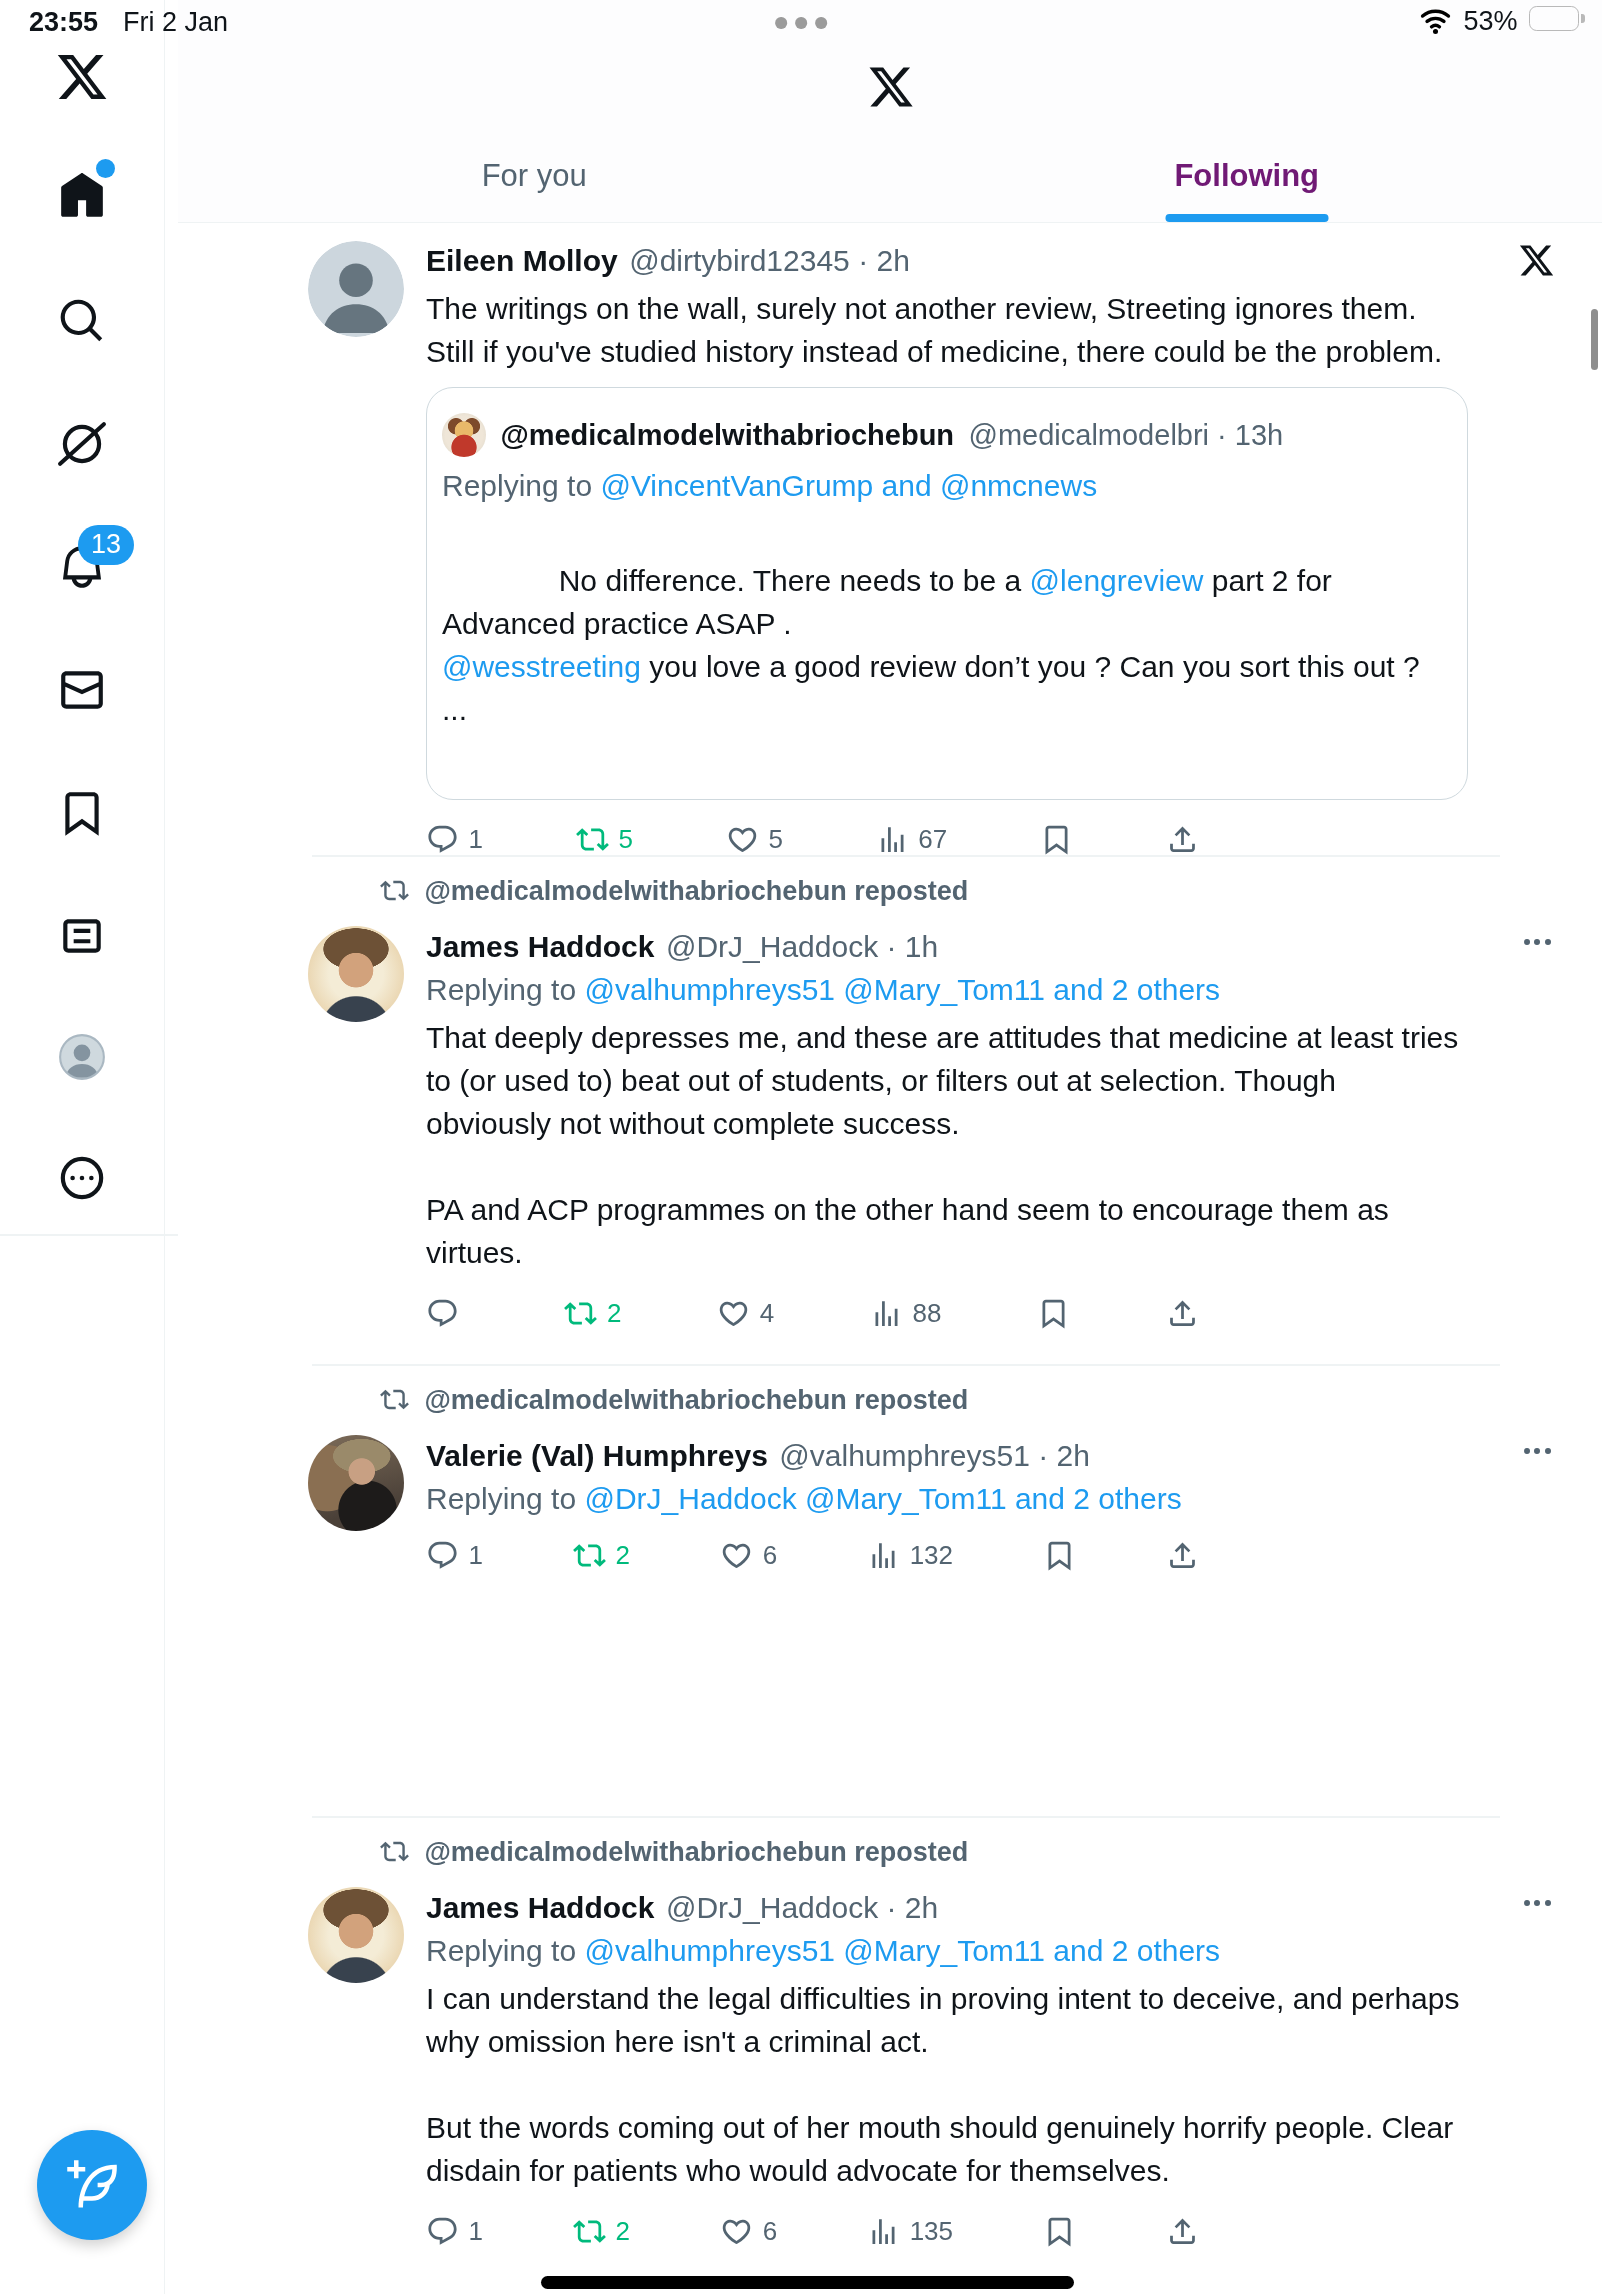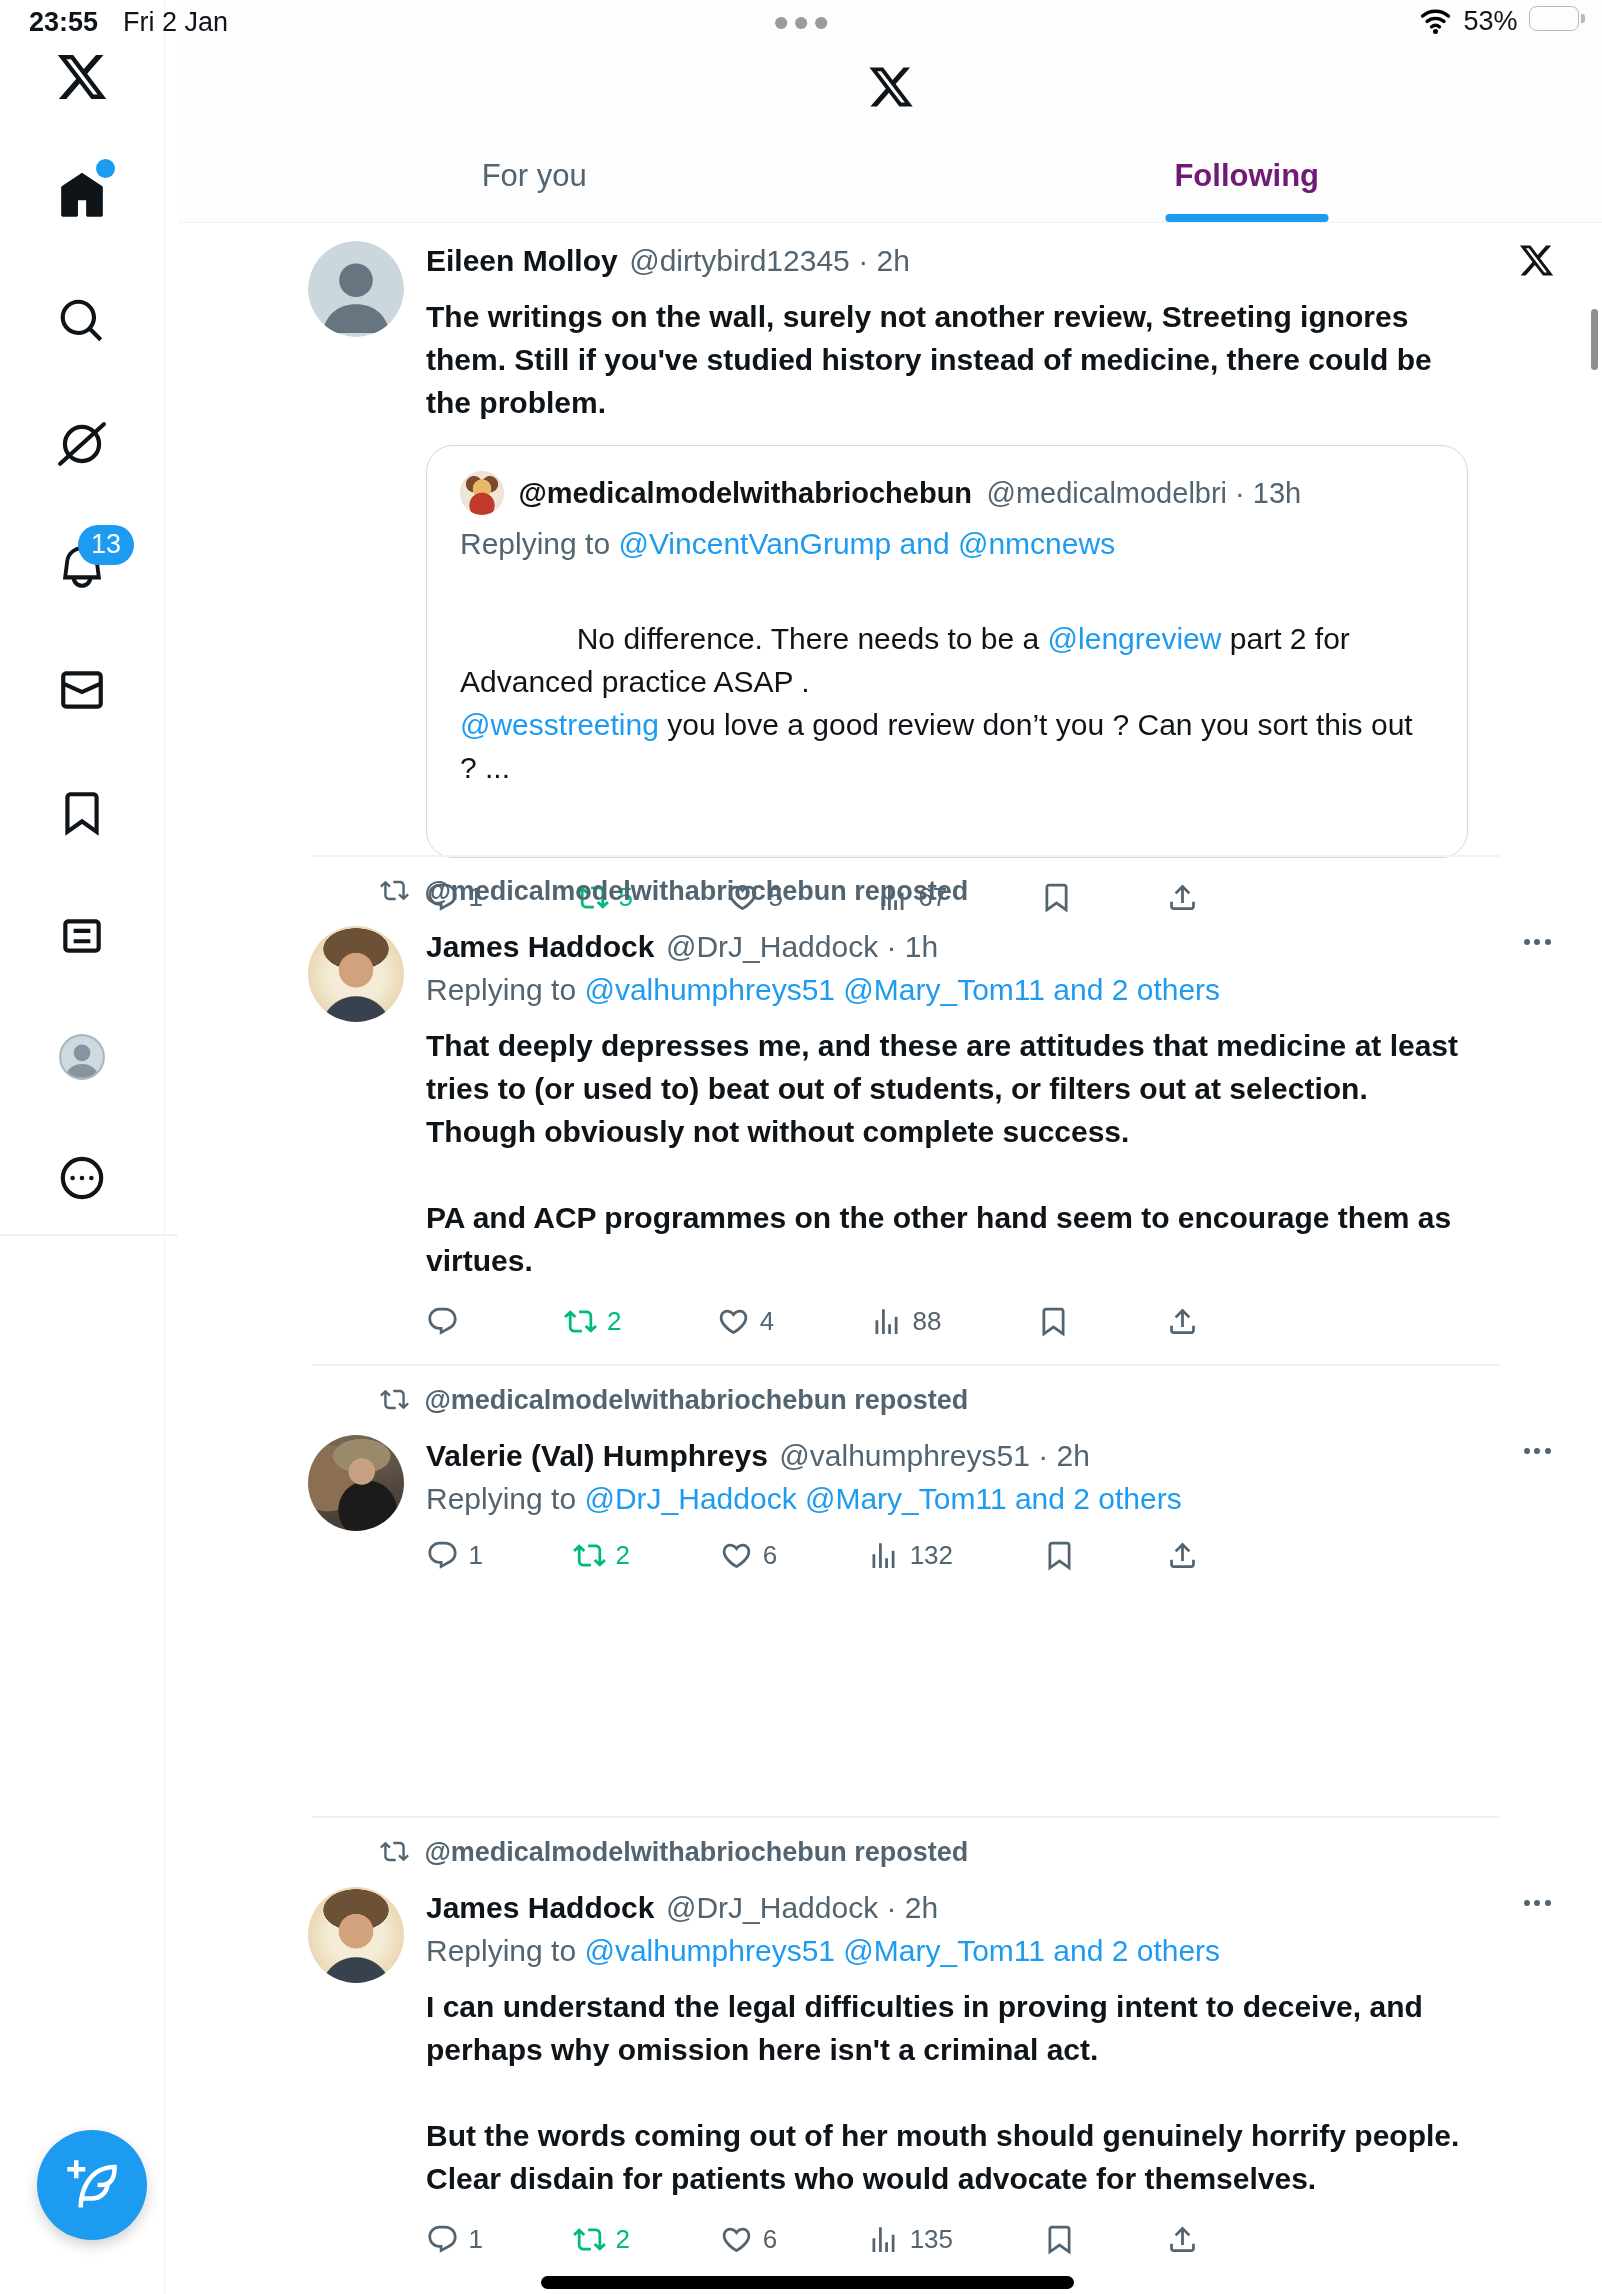--- a/index.html
+++ b/index.html
@@ -61,23 +61,23 @@
   .tweet-content { flex:1; min-width:0; padding-top:3.8px; position:relative; padding-right:77px; }
   .name-row { display:flex; align-items:baseline; gap:11.5px; font-size:30px; white-space:nowrap; }
   .name { font-weight:700; color:#0f1419; }
   .meta { color:#536471; font-weight:400; }
   .corner-icon { position:absolute; right:-9.6px; top:1.9px; }
   .corner-icon svg { width:37px; height:37px; }
   .menu-dots { position:absolute; right:-5.8px; top:13.4px; display:flex; gap:4.8px; }
   .menu-dots i { width:5.8px; height:5.8px; border-radius:50%; background:#536471; }
   .reply-line { margin-top:9.6px; font-size:30px; color:#536471; }
   .link { color:#1d9bf0; }
-  .body { margin-top:17px; font-size:30px; line-height:43px; color:#0f1419; white-space:pre-wrap;font-weight:bold; }
-  
-  .quote-card { margin-top:21px; border:1.9px solid #cfd9de; border-radius:27px; padding:25px 33px; }
+  .body { margin-top:9px; font-size:30px; line-height:43px; color:#0f1419; white-space:pre-wrap; }
+  
+  .quote-card { margin-top:14px; border:1.9px solid #cfd9de; border-radius:27px; padding:25px 15px; }
   .q-head { display:flex; align-items:center; gap:14.4px; font-size:29px; white-space:nowrap; }
   .q-avatar { width:44px; height:44px; border-radius:50%; flex:none; background:
       radial-gradient(circle at 50% 78%, #c0392b 0 30%, transparent 32%),
       radial-gradient(circle at 50% 40%, #e9b96a 0 26%, transparent 28%),
       radial-gradient(circle at 32% 30%, #7d4a2b 0 18%, transparent 20%),
       radial-gradient(circle at 68% 30%, #7d4a2b 0 18%, transparent 20%),
       radial-gradient(circle, #efe6d8 60%, #d8d2c4 100%); }
   .q-name { font-weight:700; }
   .q-reply { margin-top:11.5px; font-size:30px; color:#536471; }
   .q-body { margin-top:13.4px; font-size:30px; line-height:43px; white-space:pre-wrap; }

